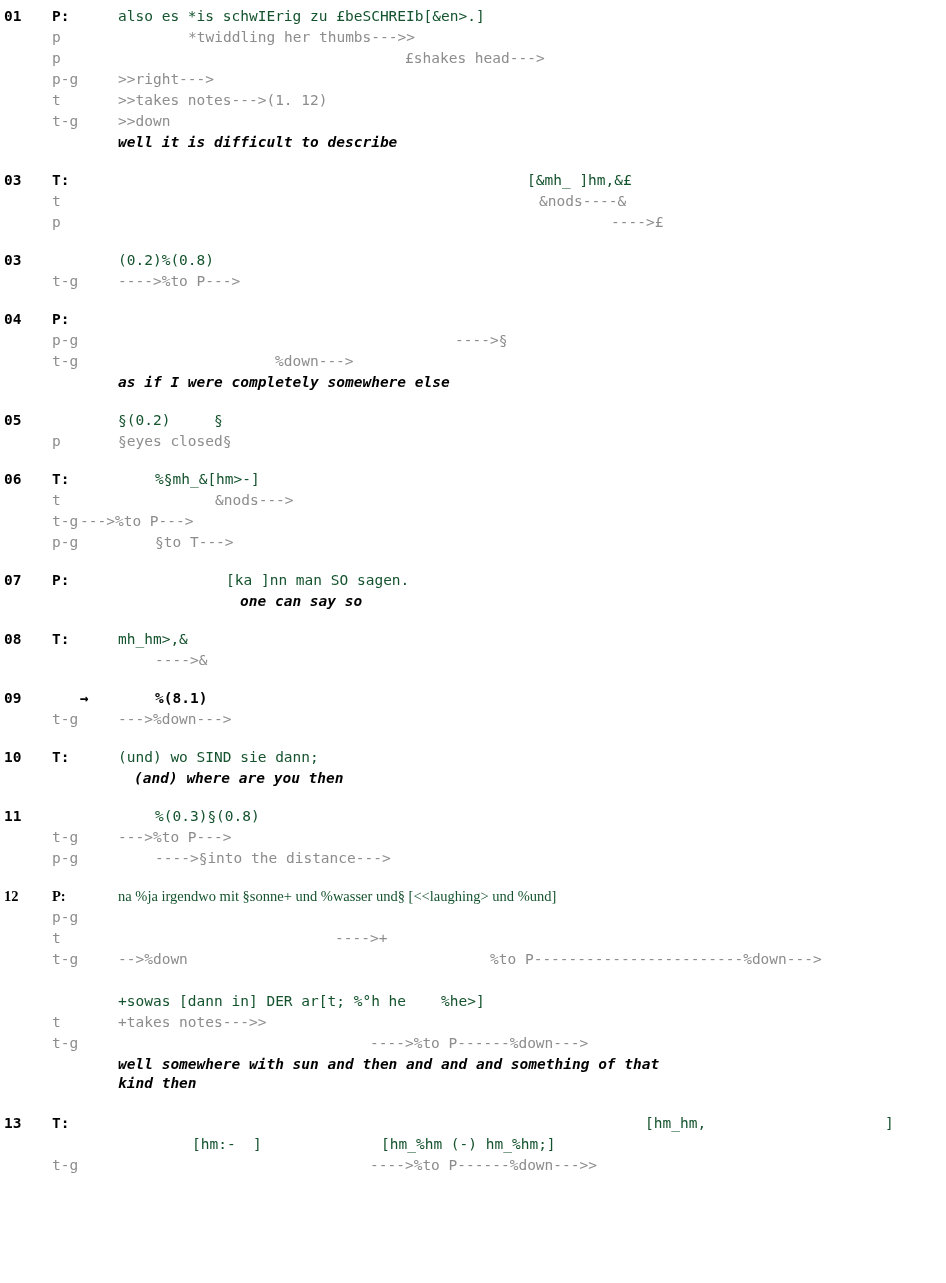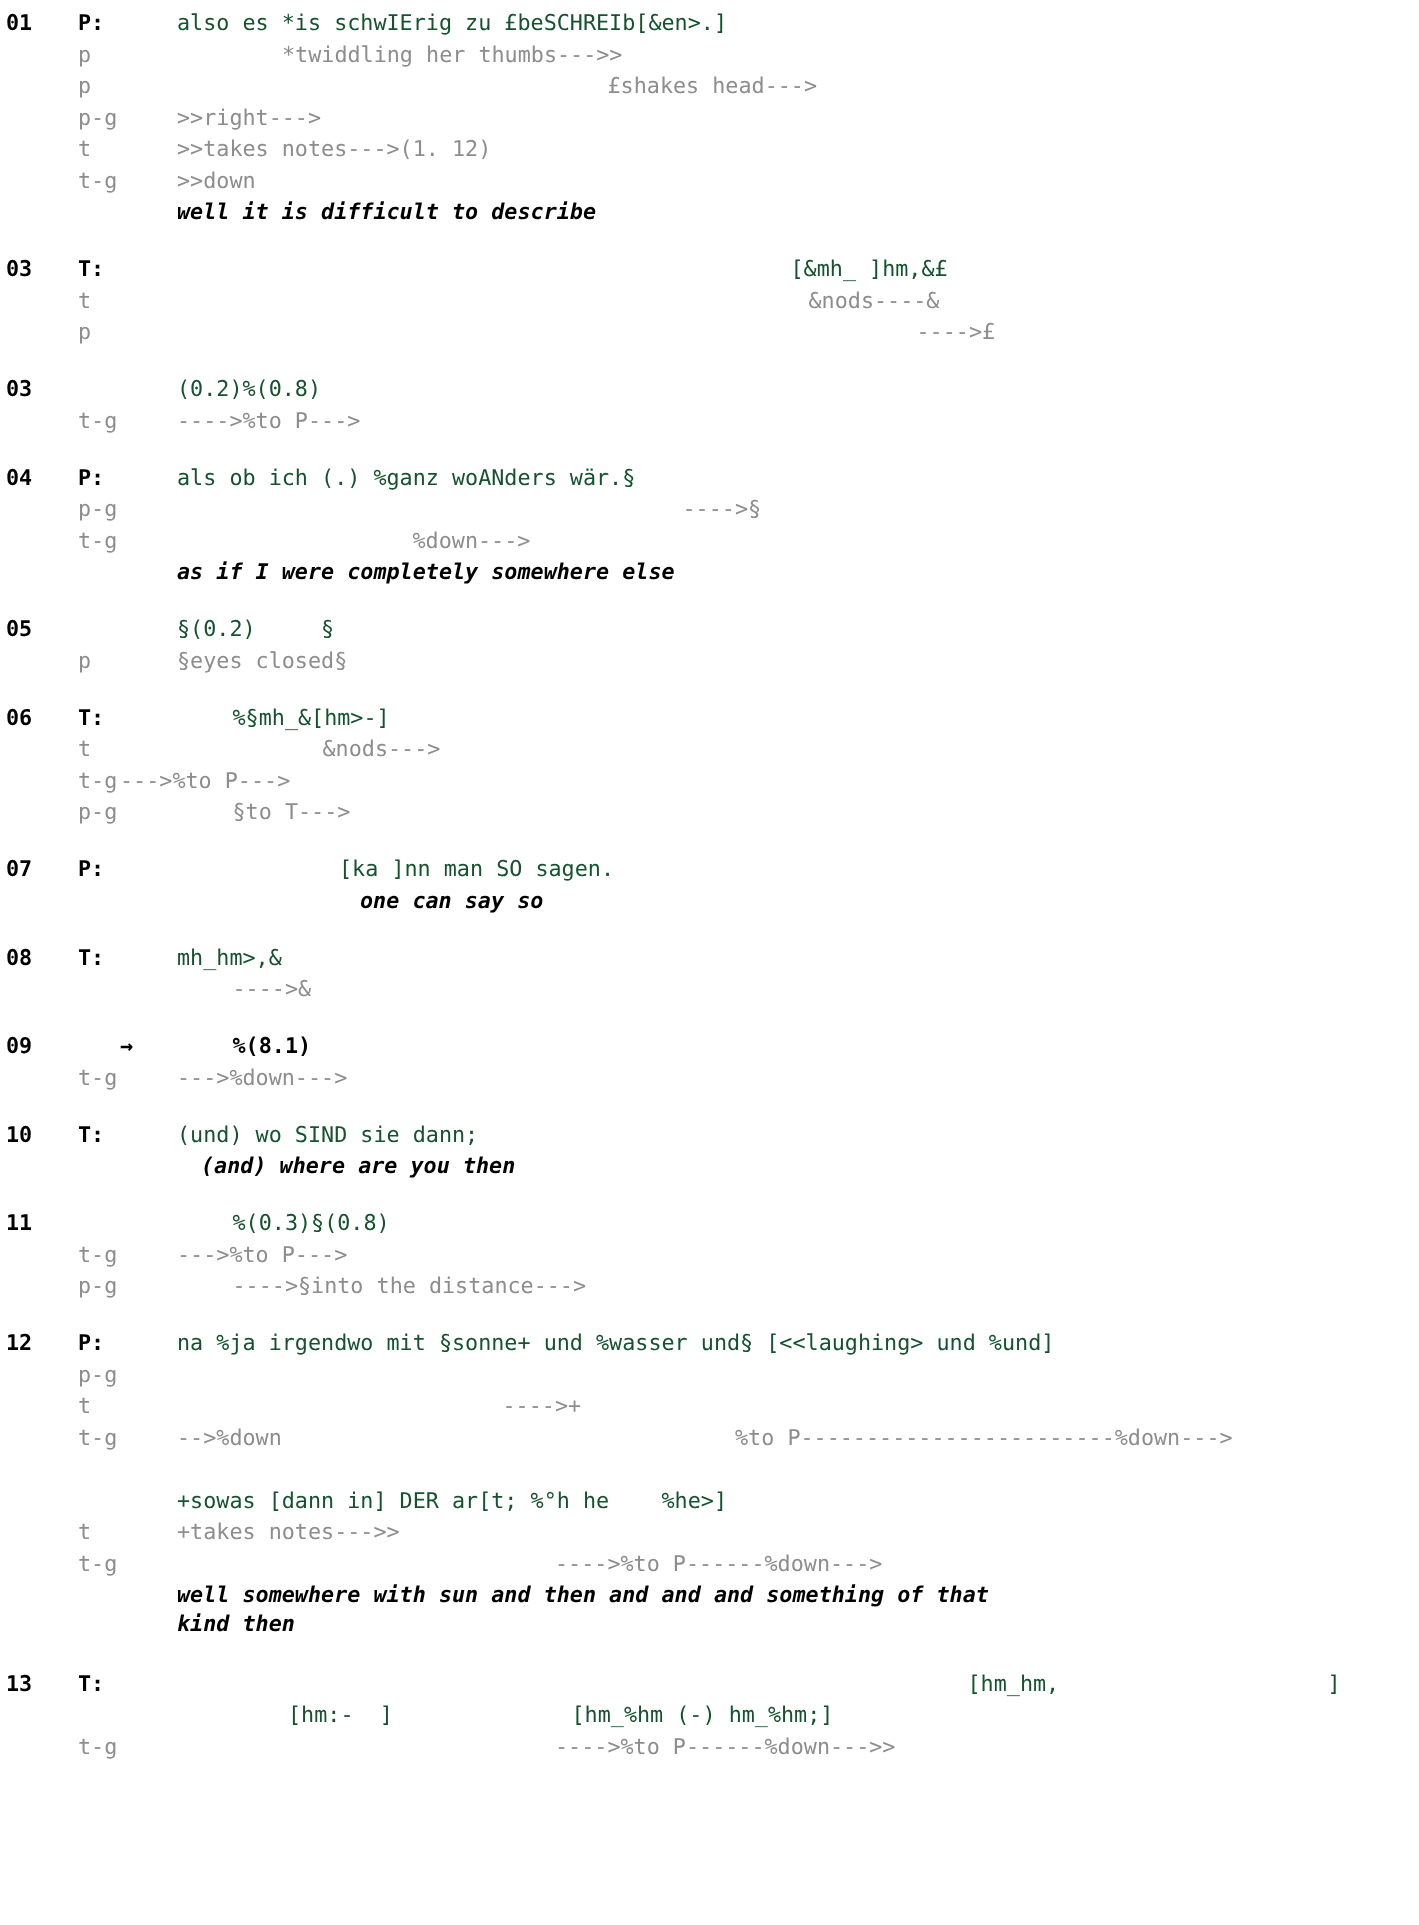--- a/index.html
+++ b/index.html
@@ -77,42 +77,42 @@
     <div class="line" style="position: absolute; left: 0px; top: 48px; width: 946px;"><span class="spk gray">p</span><span class="txt gray" style="left: 405px;">£shakes head---&gt;</span></div>
     <div class="line" style="position: absolute; left: 0px; top: 69px; width: 946px;"><span class="spk gray">p-g</span><span class="txt gray" style="left: 118px;">&gt;&gt;right---&gt;</span></div>
     <div class="line" style="position: absolute; left: 0px; top: 90px; width: 946px;"><span class="spk gray">t</span><span class="txt gray" style="left: 118px;">&gt;&gt;takes notes---&gt;(1. 12)</span></div>
     <div class="line" style="position: absolute; left: 0px; top: 111px; width: 946px;"><span class="spk gray">t-g</span><span class="txt gray" style="left: 118px;">&gt;&gt;down</span></div>
     <div class="line" style="position: absolute; left: 0px; top: 132px; width: 946px;"><span class="txt ital" style="left: 118px;">well it is difficult to describe</span></div>
     <div class="line" style="position: absolute; left: 0px; top: 170px; width: 946px;"><span class="num">03</span><span class="spk">T:</span><span class="txt blk" style="left: 527px;">[&amp;mh_ ]hm,&amp;£</span></div>
     <div class="line" style="position: absolute; left: 0px; top: 191px; width: 946px;"><span class="spk gray">t</span><span class="txt gray" style="left: 539px;">&amp;nods----&amp;</span></div>
     <div class="line" style="position: absolute; left: 0px; top: 212px; width: 946px;"><span class="spk gray">p</span><span class="txt gray" style="left: 611px;">----&gt;£</span></div>
     <div class="line" style="position: absolute; left: 0px; top: 250px; width: 946px;"><span class="num">03</span><span class="txt blk" style="left: 118px;">(0.2)%(0.8)</span></div>
     <div class="line" style="position: absolute; left: 0px; top: 271px; width: 946px;"><span class="spk gray">t-g</span><span class="txt gray" style="left: 118px;">----&gt;%to P---&gt;</span></div>
-    <div class="line" style="position: absolute; left: 0px; top: 309px; width: 946px;"><span class="num">04</span><span class="spk">P:</span><span class="txt blk" style="left: 118px;">als ob ich (.) %ganz woANders wär.§</span></div>
+    <div class="line" style="position: absolute; left: 0px; top: 309px; width: 946px;"><span class="num">04</span><span class="spk">P:</span></div>
     <div class="line" style="position: absolute; left: 0px; top: 330px; width: 946px;"><span class="spk gray">p-g</span><span class="txt gray" style="left: 455px;">----&gt;§</span></div>
     <div class="line" style="position: absolute; left: 0px; top: 351px; width: 946px;"><span class="spk gray">t-g</span><span class="txt gray" style="left: 275px;">%down---&gt;</span></div>
     <div class="line" style="position: absolute; left: 0px; top: 372px; width: 946px;"><span class="txt ital" style="left: 118px;">as if I were completely somewhere else</span></div>
     <div class="line" style="position: absolute; left: 0px; top: 410px; width: 946px;"><span class="num">05</span><span class="txt blk" style="left: 118px;">§(0.2)     §</span></div>
     <div class="line" style="position: absolute; left: 0px; top: 431px; width: 946px;"><span class="spk gray">p</span><span class="txt gray" style="left: 118px;">§eyes closed§</span></div>
     <div class="line" style="position: absolute; left: 0px; top: 469px; width: 946px;"><span class="num">06</span><span class="spk">T:</span><span class="txt blk" style="left: 155px;">%§mh_&amp;[hm&gt;-]</span></div>
     <div class="line" style="position: absolute; left: 0px; top: 490px; width: 946px;"><span class="spk gray">t</span><span class="txt gray" style="left: 215px;">&amp;nods---&gt;</span></div>
     <div class="line" style="position: absolute; left: 0px; top: 511px; width: 946px;"><span class="spk gray">t-g</span><span class="txt gray" style="left: 80px;">---&gt;%to P---&gt;</span></div>
     <div class="line" style="position: absolute; left: 0px; top: 532px; width: 946px;"><span class="spk gray">p-g</span><span class="txt gray" style="left: 155px;">§to T---&gt;</span></div>
     <div class="line" style="position: absolute; left: 0px; top: 570px; width: 946px;"><span class="num">07</span><span class="spk">P:</span><span class="txt blk" style="left: 226px;">[ka ]nn man SO sagen.</span></div>
     <div class="line" style="position: absolute; left: 0px; top: 591px; width: 946px;"><span class="txt ital" style="left: 240px;">one can say so</span></div>
     <div class="line" style="position: absolute; left: 0px; top: 629px; width: 946px;"><span class="num">08</span><span class="spk">T:</span><span class="txt blk" style="left: 118px;">mh_hm&gt;,&amp;</span></div>
     <div class="line" style="position: absolute; left: 0px; top: 650px; width: 946px;"><span class="txt gray" style="left: 155px;">----&gt;&amp;</span></div>
     <div class="line" style="position: absolute; left: 0px; top: 688px; width: 946px;"><span class="num">09</span><span class="arrow">→</span><span class="txt bold" style="left: 155px;">%(8.1)</span></div>
     <div class="line" style="position: absolute; left: 0px; top: 709px; width: 946px;"><span class="spk gray">t-g</span><span class="txt gray" style="left: 118px;">---&gt;%down---&gt;</span></div>
     <div class="line" style="position: absolute; left: 0px; top: 747px; width: 946px;"><span class="num">10</span><span class="spk">T:</span><span class="txt blk" style="left: 118px;">(und) wo SIND sie dann;</span></div>
     <div class="line" style="position: absolute; left: 16px; top: 768px; width: 946px;"><span class="txt ital" style="left: 118px;">(and) where are you then</span></div>
     <div class="line" style="position: absolute; left: 0px; top: 806px; width: 946px;"><span class="num">11</span><span class="txt blk" style="left: 155px;">%(0.3)§(0.8)</span></div>
     <div class="line" style="position: absolute; left: 0px; top: 827px; width: 946px;"><span class="spk gray">t-g</span><span class="txt gray" style="left: 118px;">---&gt;%to P---&gt;</span></div>
     <div class="line" style="position: absolute; left: 0px; top: 848px; width: 946px;"><span class="spk gray">p-g</span><span class="txt gray" style="left: 155px;">----&gt;§into the distance---&gt;</span></div>
-    <div class="line" style="position: absolute; left: 0px; top: 886px; width: 943px;"><span class="num">12</span><span class="spk">P:</span><span class="txt blk" style="left: 118px;">na %ja irgendwo mit §sonne+ und %wasser und§ [&lt;&lt;laughing&gt; und %und]</span></div>
+    <div class="line" style="position: absolute; left: 0px; top: 886px; width: 943px; font-family: Liberation Serif, serif;"><span class="num">12</span><span class="spk">P:</span><span class="txt blk" style="left: 118px;">na %ja irgendwo mit §sonne+ und %wasser und§ [&lt;&lt;laughing&gt; und %und]</span></div>
     <div class="line" style="position: absolute; left: 0px; top: 907px; width: 946px;"><span class="spk gray">p-g</span></div>
     <div class="line" style="position: absolute; left: 0px; top: 928px; width: 946px;"><span class="spk gray">t</span><span class="txt gray" style="left: 335px;">----&gt;+</span></div>
     <div class="line" style="position: absolute; left: 0px; top: 949px; width: 946px;"><span class="spk gray">t-g</span><span class="txt gray" style="left: 118px;">--&gt;%down</span><span class="txt gray" style="left: 490px;">%to P------------------------%down---&gt;</span></div>
     <div class="line" style="position: absolute; left: 0px; top: 991px; width: 946px;"><span class="txt blk" style="left: 118px;">+sowas [dann in] DER ar[t; %°h he    %he&gt;]</span></div>
     <div class="line" style="position: absolute; left: 0px; top: 1012px; width: 946px;"><span class="spk gray">t</span><span class="txt gray" style="left: 118px;">+takes notes---&gt;&gt;</span></div>
     <div class="line" style="position: absolute; left: 0px; top: 1033px; width: 946px;"><span class="spk gray">t-g</span><span class="txt gray" style="left: 370px;">----&gt;%to P------%down---&gt;</span></div>
     <div class="line" style="position: absolute; left: 0px; top: 1054px; width: 946px;"><span class="txt ital" style="left: 118px;">well somewhere with sun and then and and and something of that</span></div>
     <div class="line" style="position: absolute; left: 0px; top: 1073px; width: 946px;"><span class="txt ital" style="left: 118px;">kind then</span></div>
     <div class="line" style="position: absolute; left: 0px; top: 1113px; width: 946px;"><span class="num">13</span><span class="spk">T:</span><span class="txt blk" style="left: 645px;">[hm_hm,</span><span class="txt blk" style="left: 885px;">]</span></div>
     <div class="line" style="position: absolute; left: 0px; top: 1134px; width: 946px;"><span class="txt blk" style="left: 192px;">[hm:-  ]</span><span class="txt blk" style="left: 381px;">[hm_%hm (-) hm_%hm;]</span></div>

